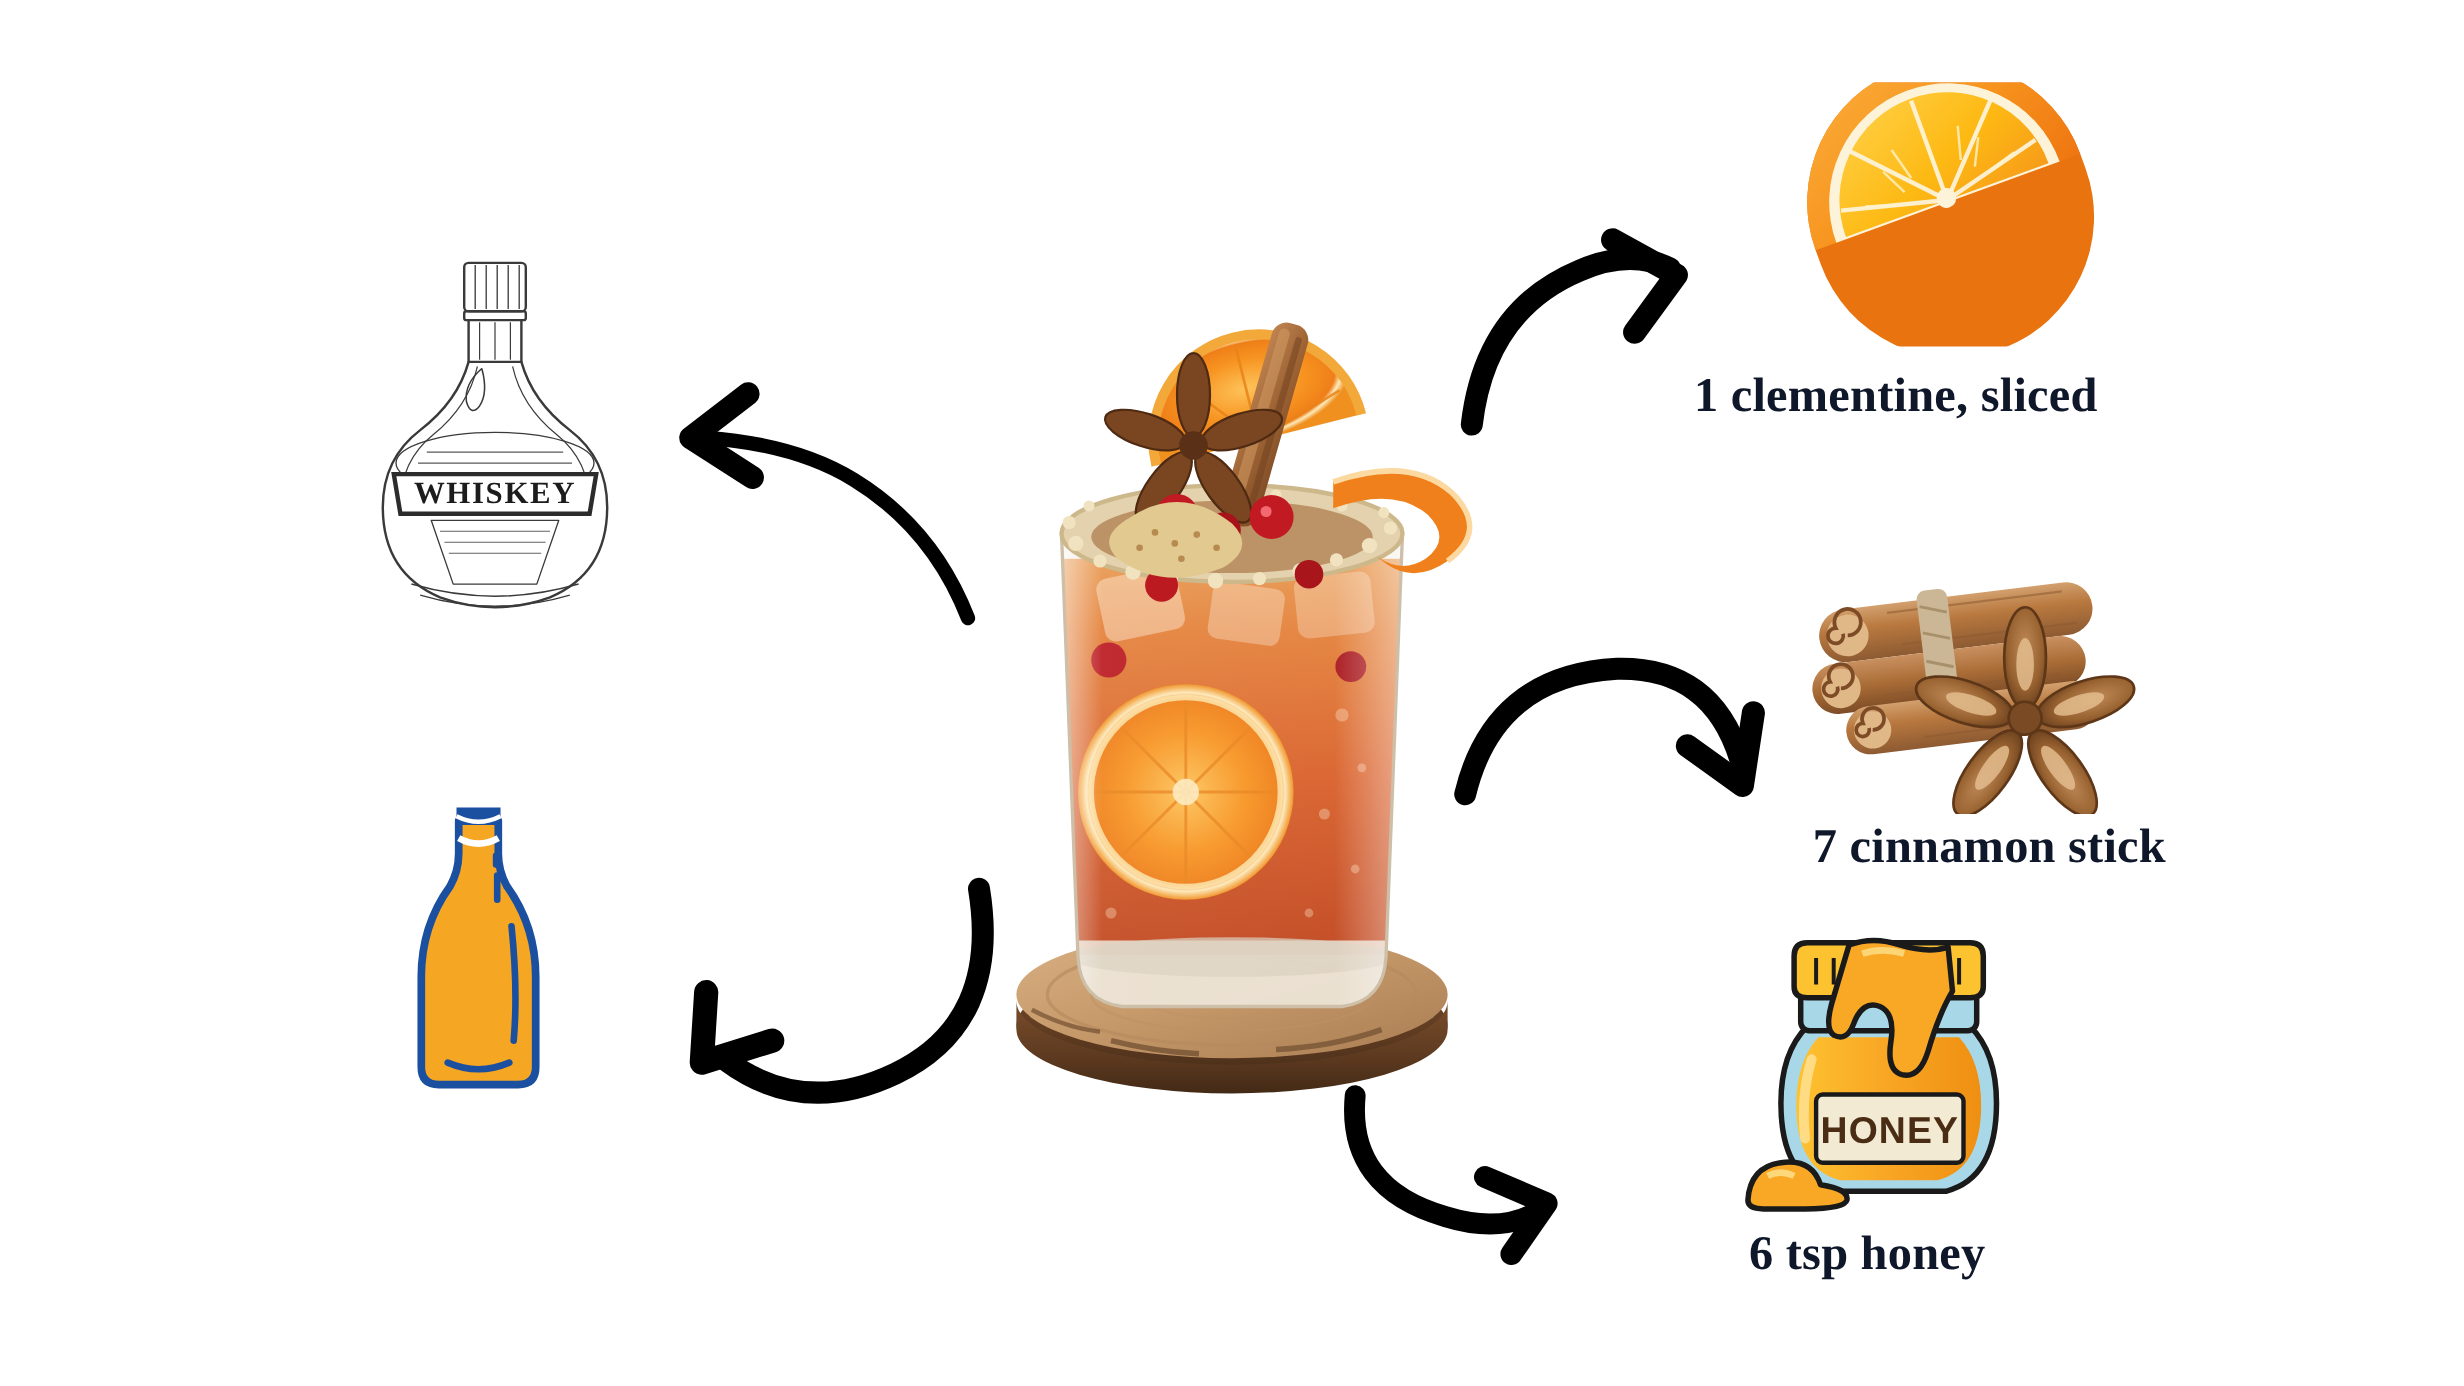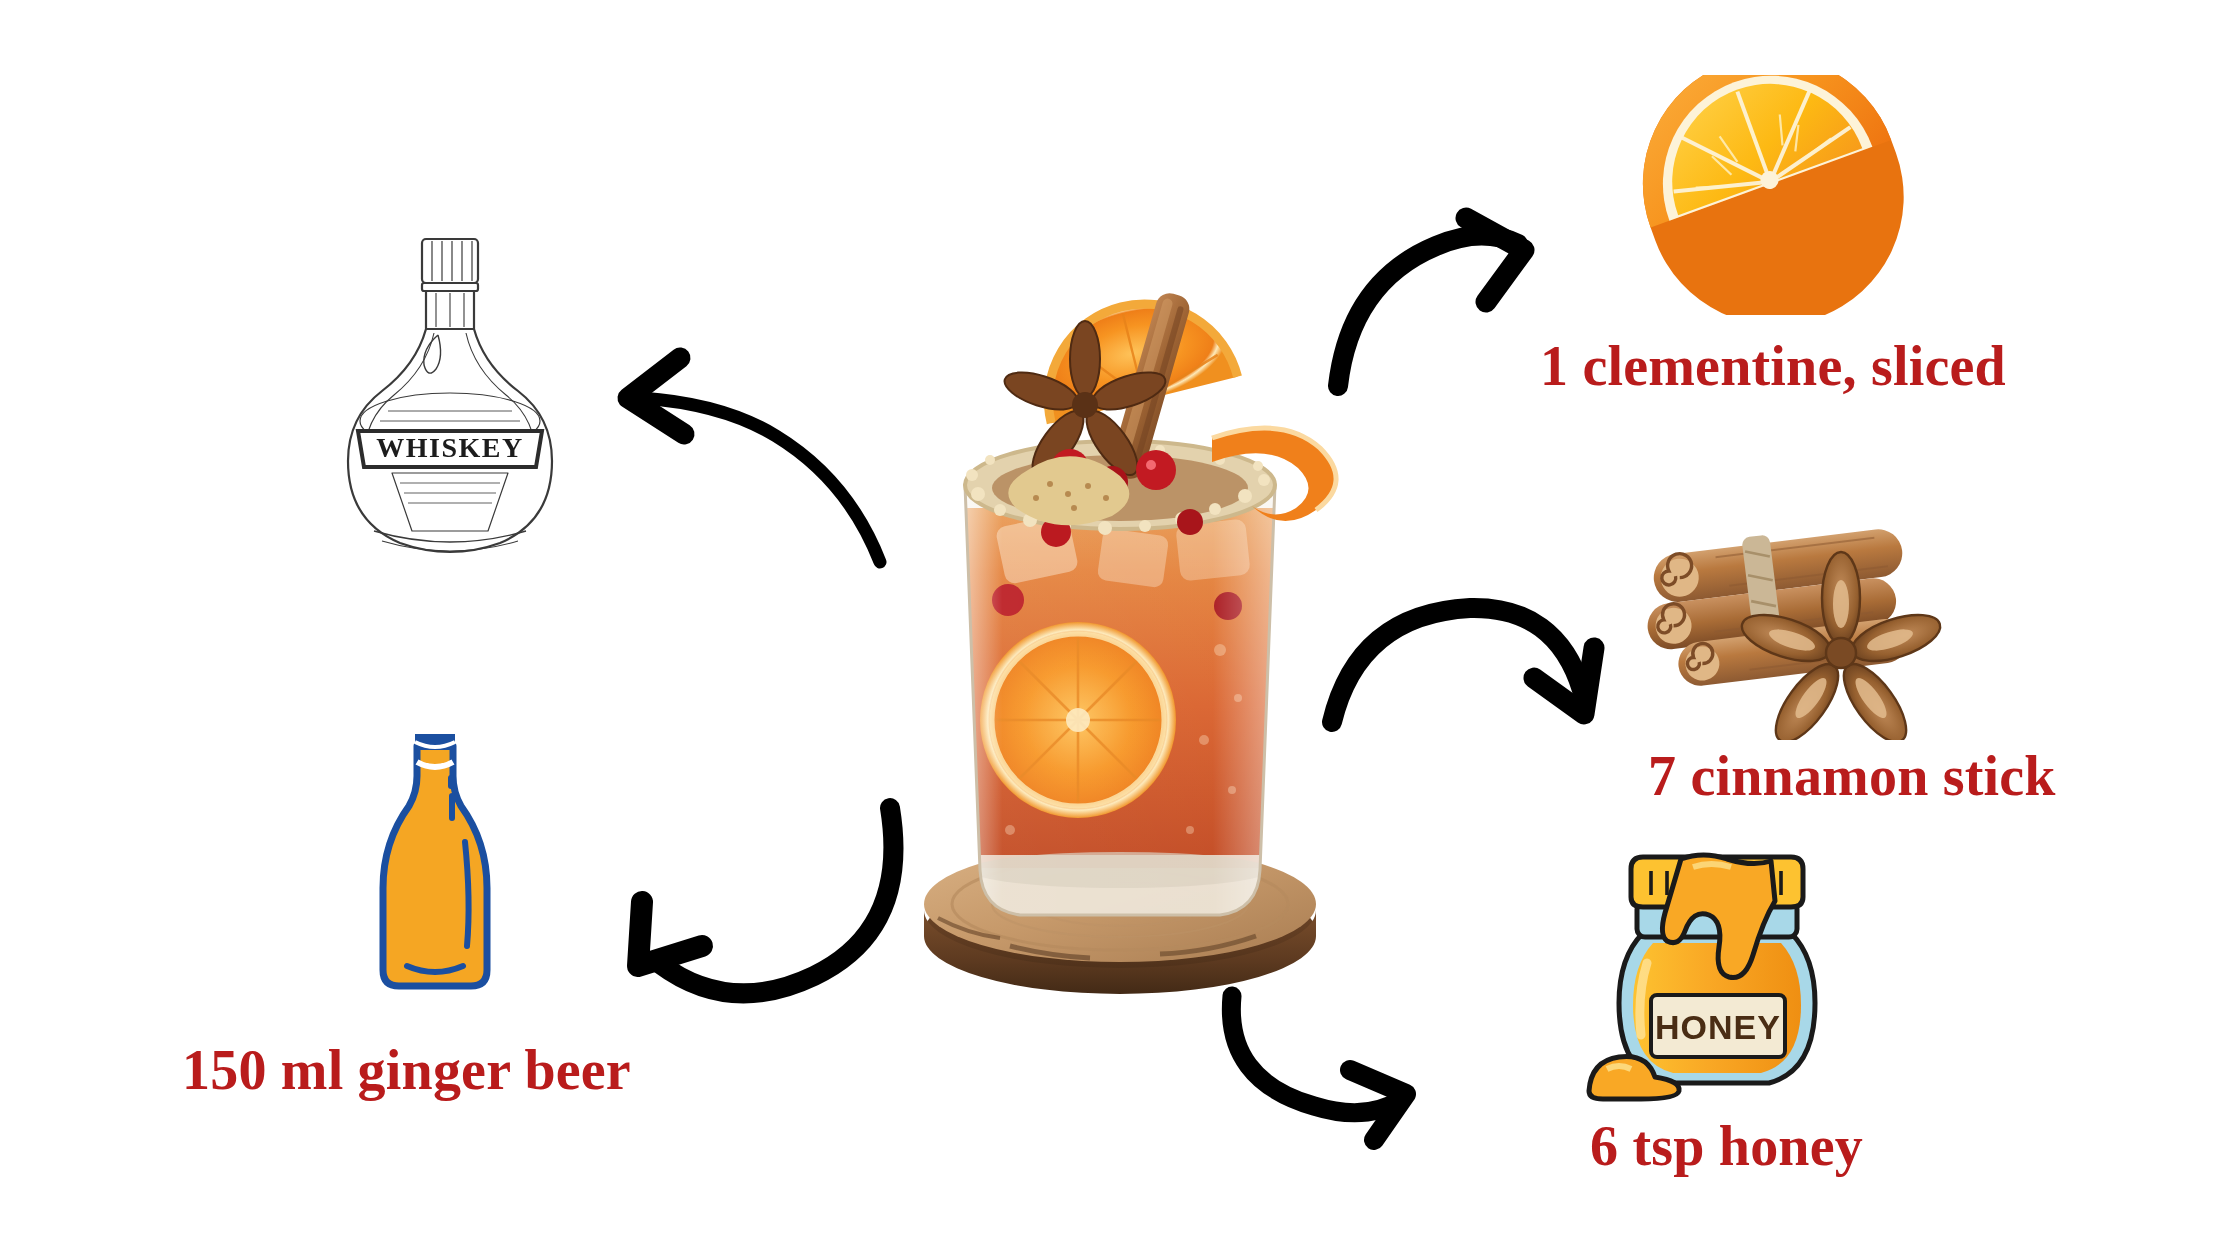--- a/index.html
+++ b/index.html
@@ -9,22 +9,22 @@
     font-family:"Liberation Serif","DejaVu Serif",serif;
     overflow:hidden;
     position:relative;
   }
   .stage{position:absolute;inset:0;}
   .node{position:absolute;}
   .label{
     position:absolute;
     font-family:"Liberation Serif","DejaVu Serif",serif;
     font-weight:700;
-    font-size:56px;
-    color:#b91c1c;
+    font-size:44px;
+    color:#0f172a;
     letter-spacing:.2px;
     white-space:nowrap;
     line-height:1;
   }
   .arrow{position:absolute;}
 
   
   .whiskey-wrap{left:330px;top:225px;width:240px;height:340px;}
 
   
@@ -306,21 +306,20 @@
       <path d="M60 22 Q80 32 100 22" fill="none" stroke="#ffffff" stroke-width="4"></path>
       <path d="M62 42 Q80 52 98 42" fill="none" stroke="#ffffff" stroke-width="6"></path>
       <g stroke="#1b4fa0" stroke-width="6" stroke-linecap="round" fill="none">
         <line x1="96" y1="58" x2="96" y2="66"></line>
         <line x1="97" y1="76" x2="97" y2="98"></line>
         <path d="M110 122 Q116 180 112 226"></path>
       </g>
       <path d="M52 246 Q80 258 108 246" fill="none" stroke="#1b4fa0" stroke-width="6" stroke-linecap="round"></path>
     </svg>
   </div>
-  <div class="label" style="left:182px;top:1042px;">150 ml ginger beer</div>
 
   <div class="node clem-wrap">
     <svg viewBox="0 0 300 240" width="300" height="240" aria-hidden="true">
       <defs>
         <linearGradient id="clemPeel" x1="0" y1="0" x2="1" y2="1">
           <stop offset="0%" stop-color="#fbae3c"></stop>
           <stop offset="55%" stop-color="#f7941e"></stop>
           <stop offset="100%" stop-color="#ef7611"></stop>
         </linearGradient>
         <linearGradient id="clemFlesh" x1="0" y1="0" x2="1" y2="1">

